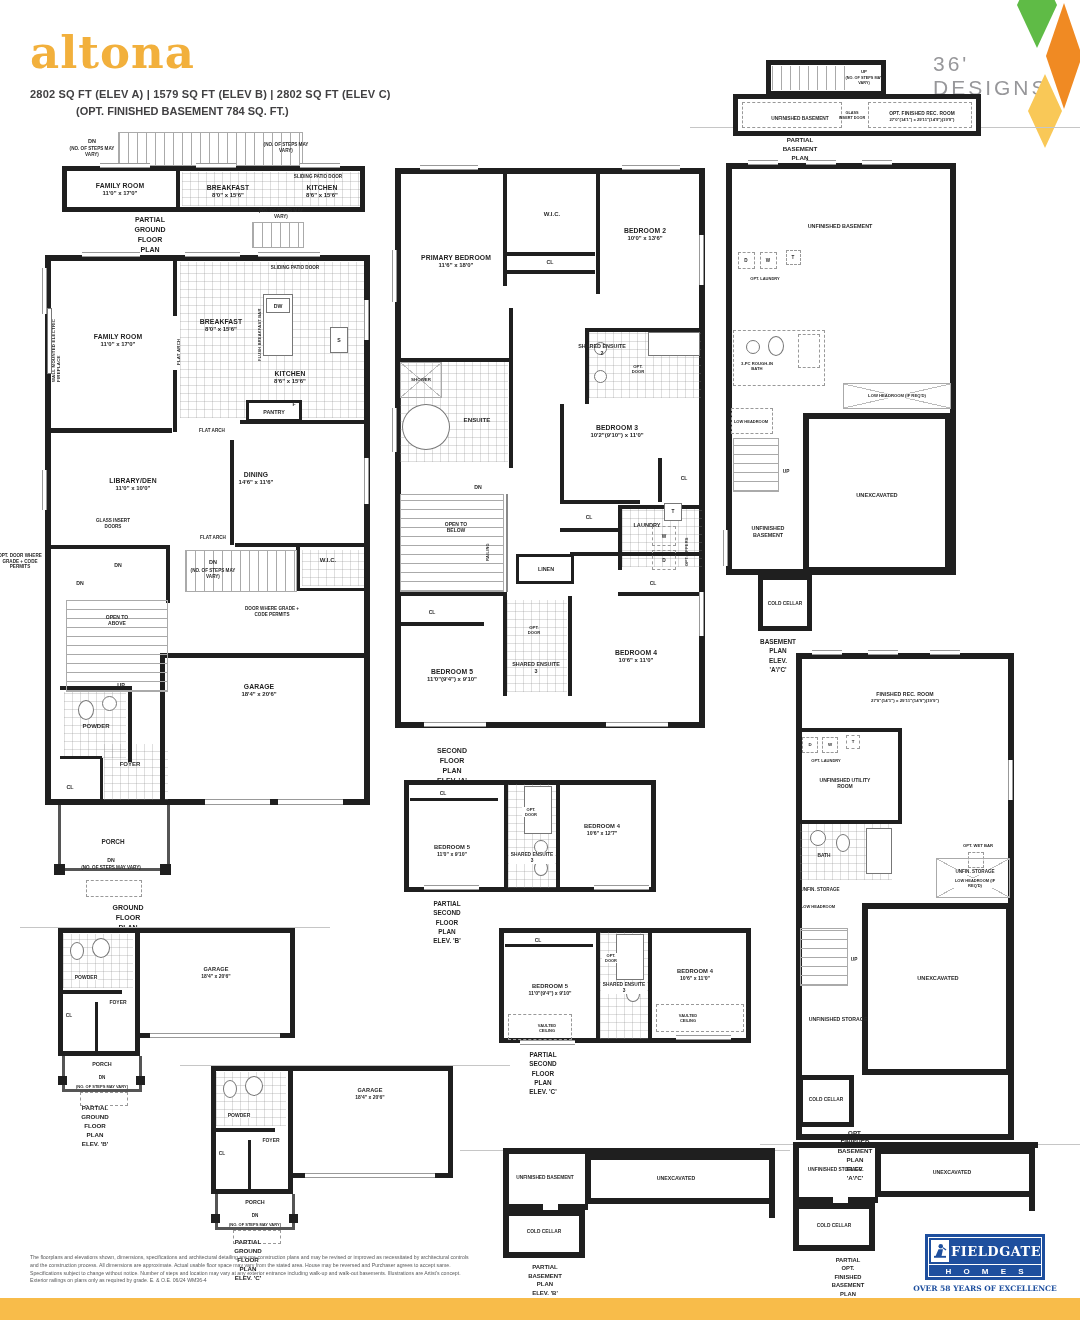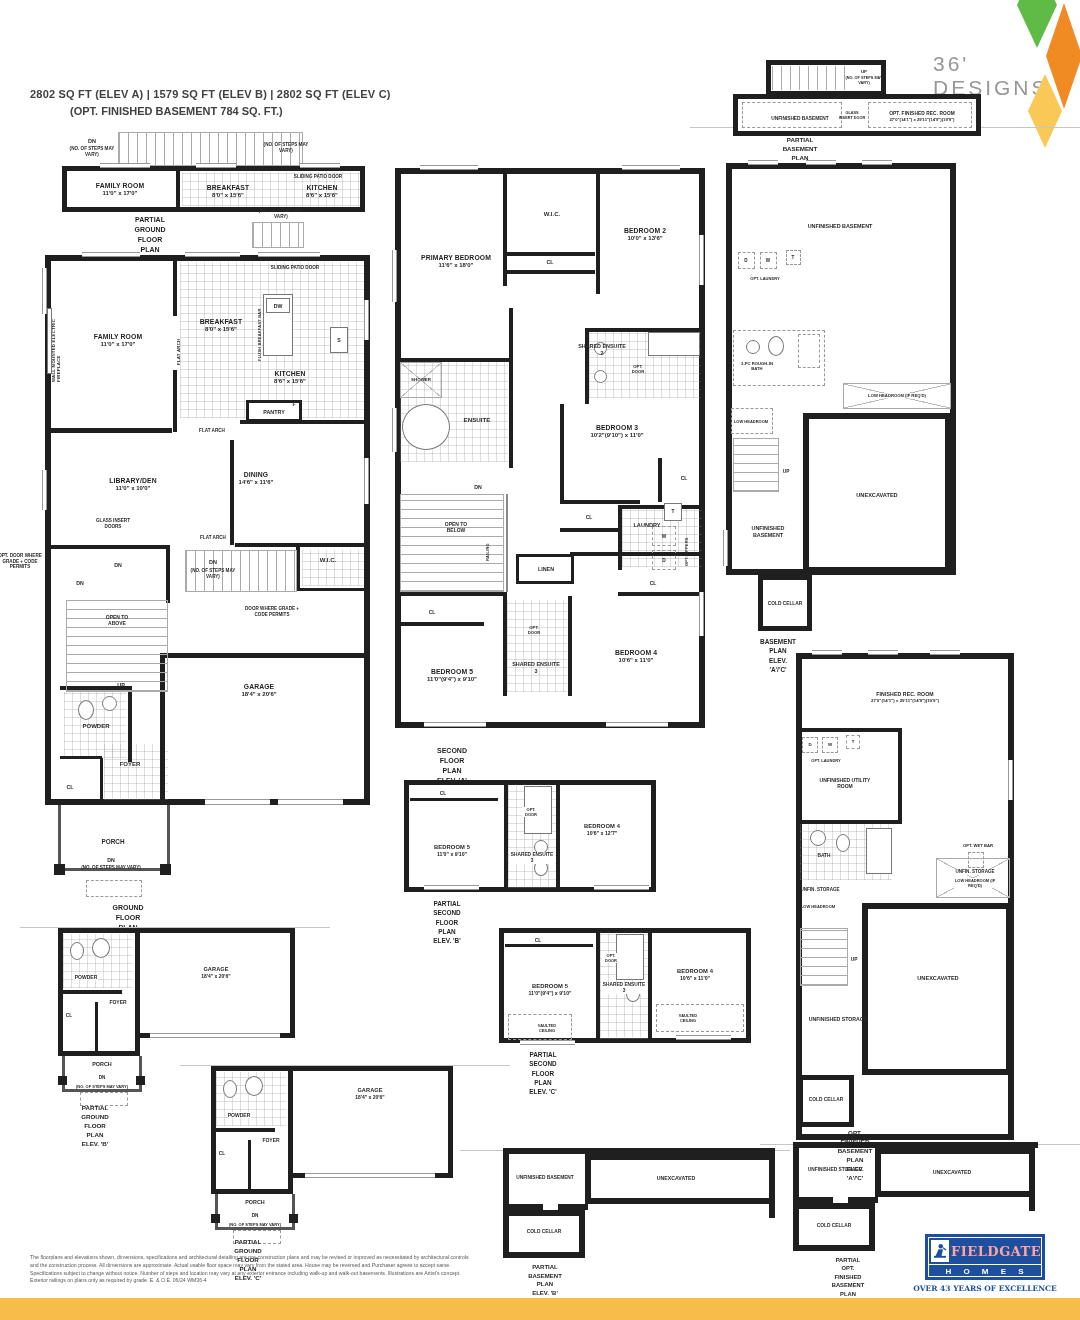--- a/index.html
+++ b/index.html
@@ -32,42 +32,43 @@
         color:#2a2a2a;font-size:4.6px;line-height:1.25;}
   .vert{position:absolute;writing-mode:vertical-rl;transform:translate(-50%,-50%) rotate(180deg);
         font-weight:700;color:#2a2a2a;font-size:4.4px;letter-spacing:.2px;}
   .cap{position:absolute;transform:translateX(-50%);text-align:center;font-weight:700;color:#1f1f1f;}
   .c1{font-size:7px;line-height:1.45;} .c2{font-size:4.8px;line-height:1.4;}
   .nw{white-space:nowrap;}
   
   .title{position:absolute;left:30px;top:26px;font-family:"DejaVu Serif",serif;font-weight:800;
          font-size:45px;color:#F2B03C;letter-spacing:1px;}
   .specs{position:absolute;left:30px;top:88px;font-size:11px;font-weight:700;color:#414042;letter-spacing:.2px;}
-  .specs2{position:absolute;left:22px;top:105px;font-size:11px;font-weight:700;color:#414042;padding-left:48px;}
+  .specs2{position:absolute;left:28px;top:105px;font-size:11px;font-weight:700;color:#414042;padding-left:48px;}
   .designs{position:absolute;left:933px;top:52px;font-size:21px;color:#97979A;letter-spacing:3px;font-weight:400;}
   .diamond{position:absolute;}
   
   .disc{position:absolute;left:30px;top:1254px;width:440px;font-size:5.2px;color:#58595B;line-height:1.5;}
   .bar{position:absolute;left:0;top:1298px;width:1080px;height:22px;background:#F8BC4A;}
   .logo{position:absolute;left:925px;top:1234px;width:120px;}
   .logobox{background:#1E4F9E;border:1px solid #1E4F9E;box-sizing:border-box;width:120px;height:46px;padding:2px;}
   .logoin{border:1.5px solid #fff;box-sizing:border-box;width:100%;height:100%;display:flex;flex-direction:column;}
   .logotop{flex:1;display:flex;align-items:center;}
   .logoicon{width:22px;height:22px;background:#fff;margin:2px;display:flex;align-items:center;justify-content:center;}
-  .logoname{flex:1;text-align:center;color:#fca5a5;font-family:"DejaVu Serif",serif;font-weight:700;font-size:13px;letter-spacing:.5px;}
+  .logoname{flex:1;text-align:center;color:#ffffff;font-family:"DejaVu Serif",serif;font-weight:700;font-size:13px;letter-spacing:.5px;}
   .logohomes{border-top:1.5px solid #fff;color:#fff;text-align:center;font-size:8px;font-weight:700;
              letter-spacing:5px;padding:2px 0 1px 4px;}
   .tagline{position:absolute;left:903px;top:1284px;width:164px;text-align:center;color:#1E4F9E;
            font-family:"DejaVu Serif",serif;font-weight:700;font-size:7.5px;}
 </style>
 </head>
 <body>
 
 <div id="page">
 
+  <div class="title">altona</div>
   <div class="specs">2802 SQ FT (ELEV A)   |   1579 SQ FT (ELEV B)   |   2802 SQ FT (ELEV C)</div>
   <div class="specs2">(OPT. FINISHED BASEMENT 784 SQ. FT.)</div>
   <div class="designs">36' DESIGNS</div>
   <div class="diamond" style="left:1017px;top:-38px;width:40px;height:86px;background:#5FBB46;clip-path:polygon(50% 0,100% 50%,50% 100%,0 50%);"></div>
   <div class="diamond" style="left:1046px;top:3px;width:36px;height:106px;background:#F08A23;clip-path:polygon(50% 0,100% 50%,50% 100%,0 50%);"></div>
   <div class="diamond" style="left:1028px;top:74px;width:34px;height:74px;background:#F9C857;clip-path:polygon(50% 0,100% 50%,50% 100%,0 50%);"></div>
 
   <div class="plan">
     <div class="sv" style="left:118px;top:132px;width:185px;height:34px;"></div>
     <div class="shell" style="left:62px;top:166px;width:303px;height:46px;"></div>
@@ -583,16 +584,16 @@
               <rect x="4" y="18.5" width="16" height="2.5" fill="#1E4F9E"></rect>
               <rect x="16.5" y="7" width="5" height="1.8" transform="rotate(35 16.5 7)" fill="#1E4F9E"></rect>
             </svg>
           </div>
           <div class="logoname">FIELDGATE</div>
         </div>
         <div class="logohomes">H O M E S</div>
       </div>
     </div>
   </div>
-  <div class="tagline">OVER 43 YEARS OF EXCELLENCE</div>
+  <div class="tagline">OVER 58 YEARS OF EXCELLENCE</div>
 
   <div class="bar"></div>
 </div>
 
 </body></html>

